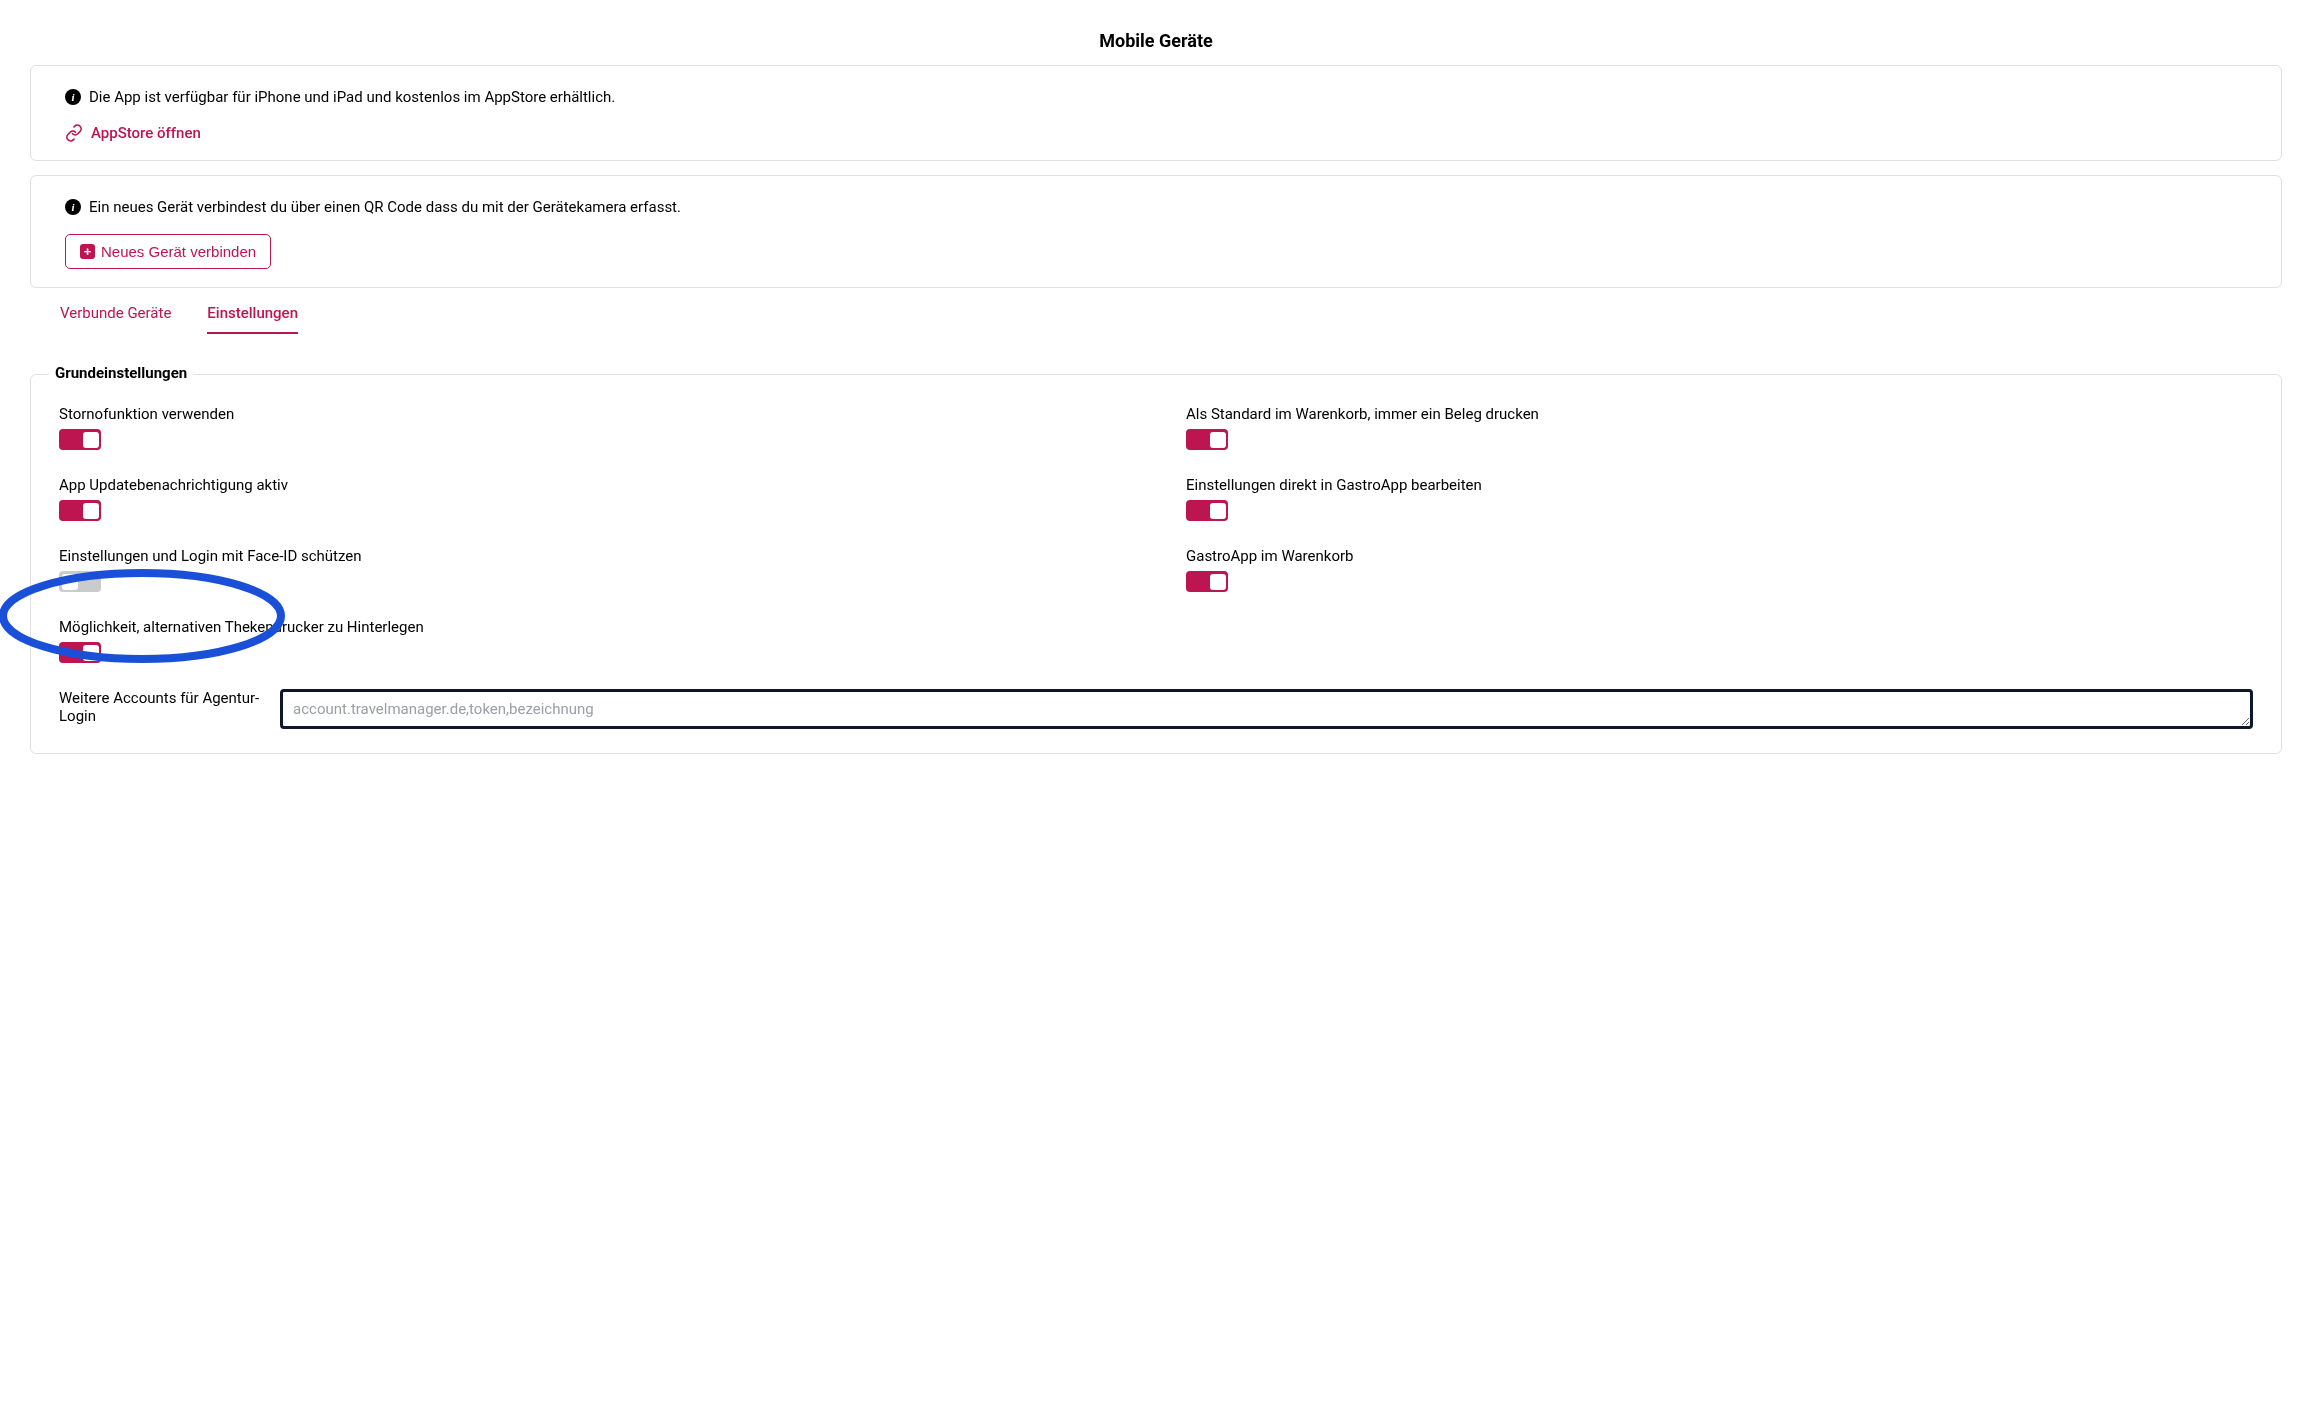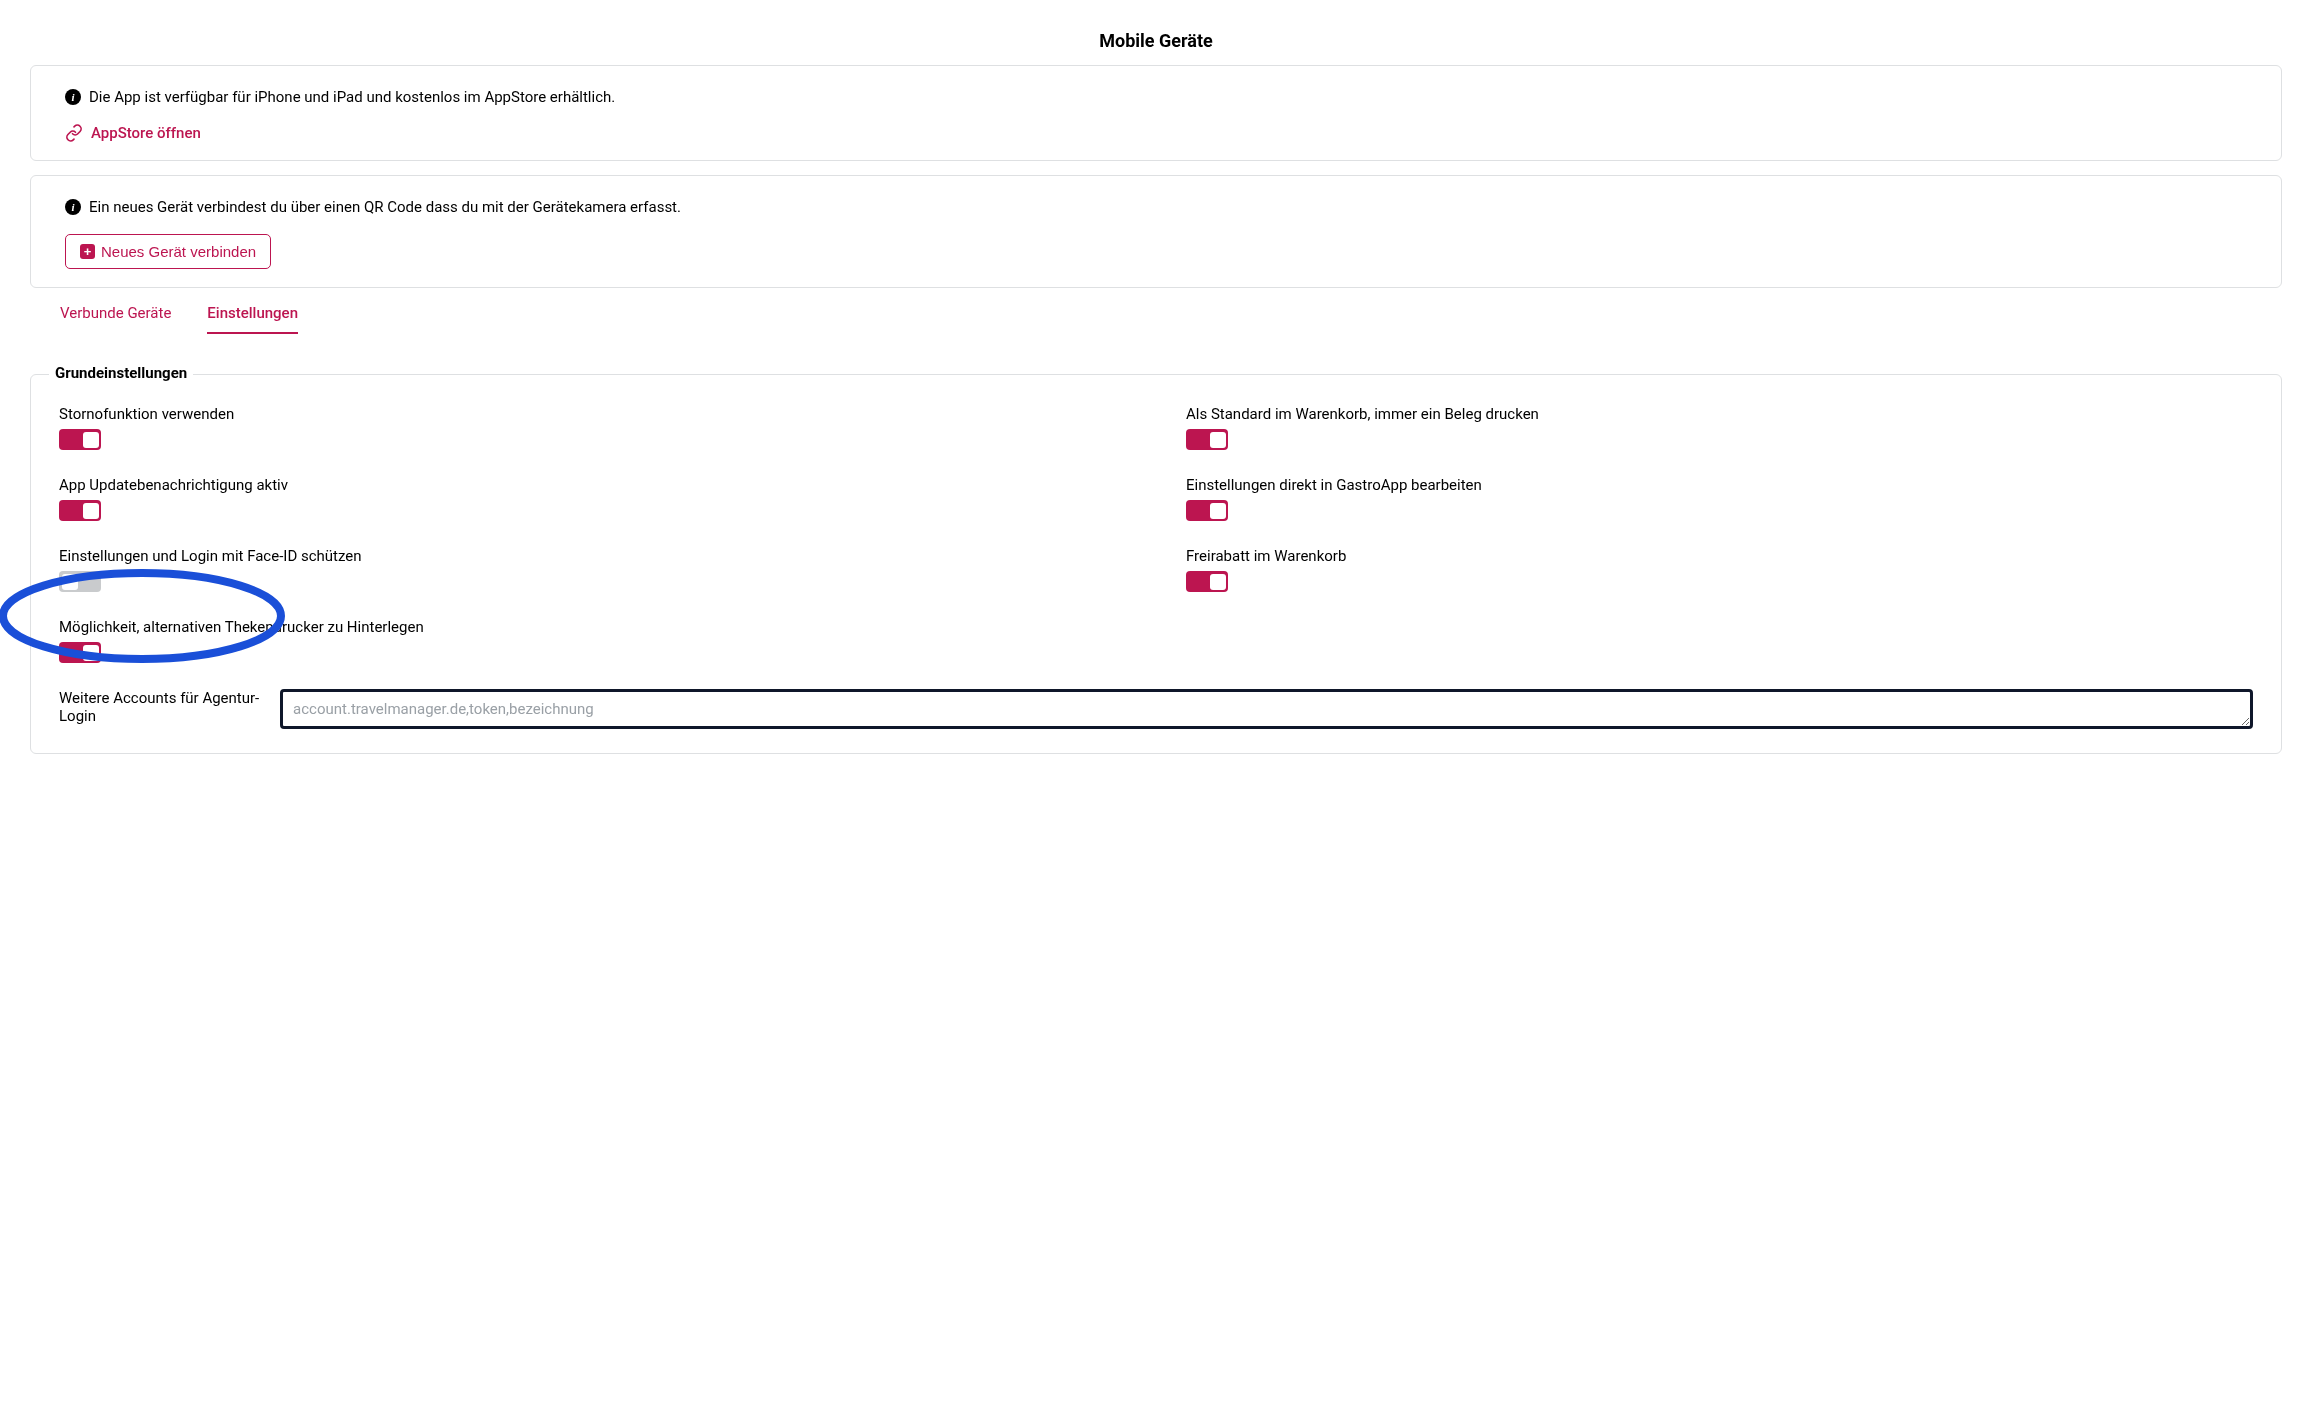--- a/index.html
+++ b/index.html
@@ -276,21 +276,21 @@
     </div>
 
     <div class="setting">
       <span class="setting-label">Einstellungen und Login mit Face-ID schützen</span>
       <div class="toggle off">
           <div class="toggle-knob"></div>
         </div>
     </div>
 
     <div class="setting">
-      <span class="setting-label">Freirabatt im Warenkorb</span>
+      <span class="setting-label">GastroApp im Warenkorb</span>
       <div class="toggle on">
           <div class="toggle-knob"></div>
         </div>
     </div>
 
     <div class="setting">
       <span class="setting-label">Möglichkeit, alternativen Thekendrucker zu Hinterlegen</span>
       <div class="toggle on">
           <div class="toggle-knob"></div>
         </div>

